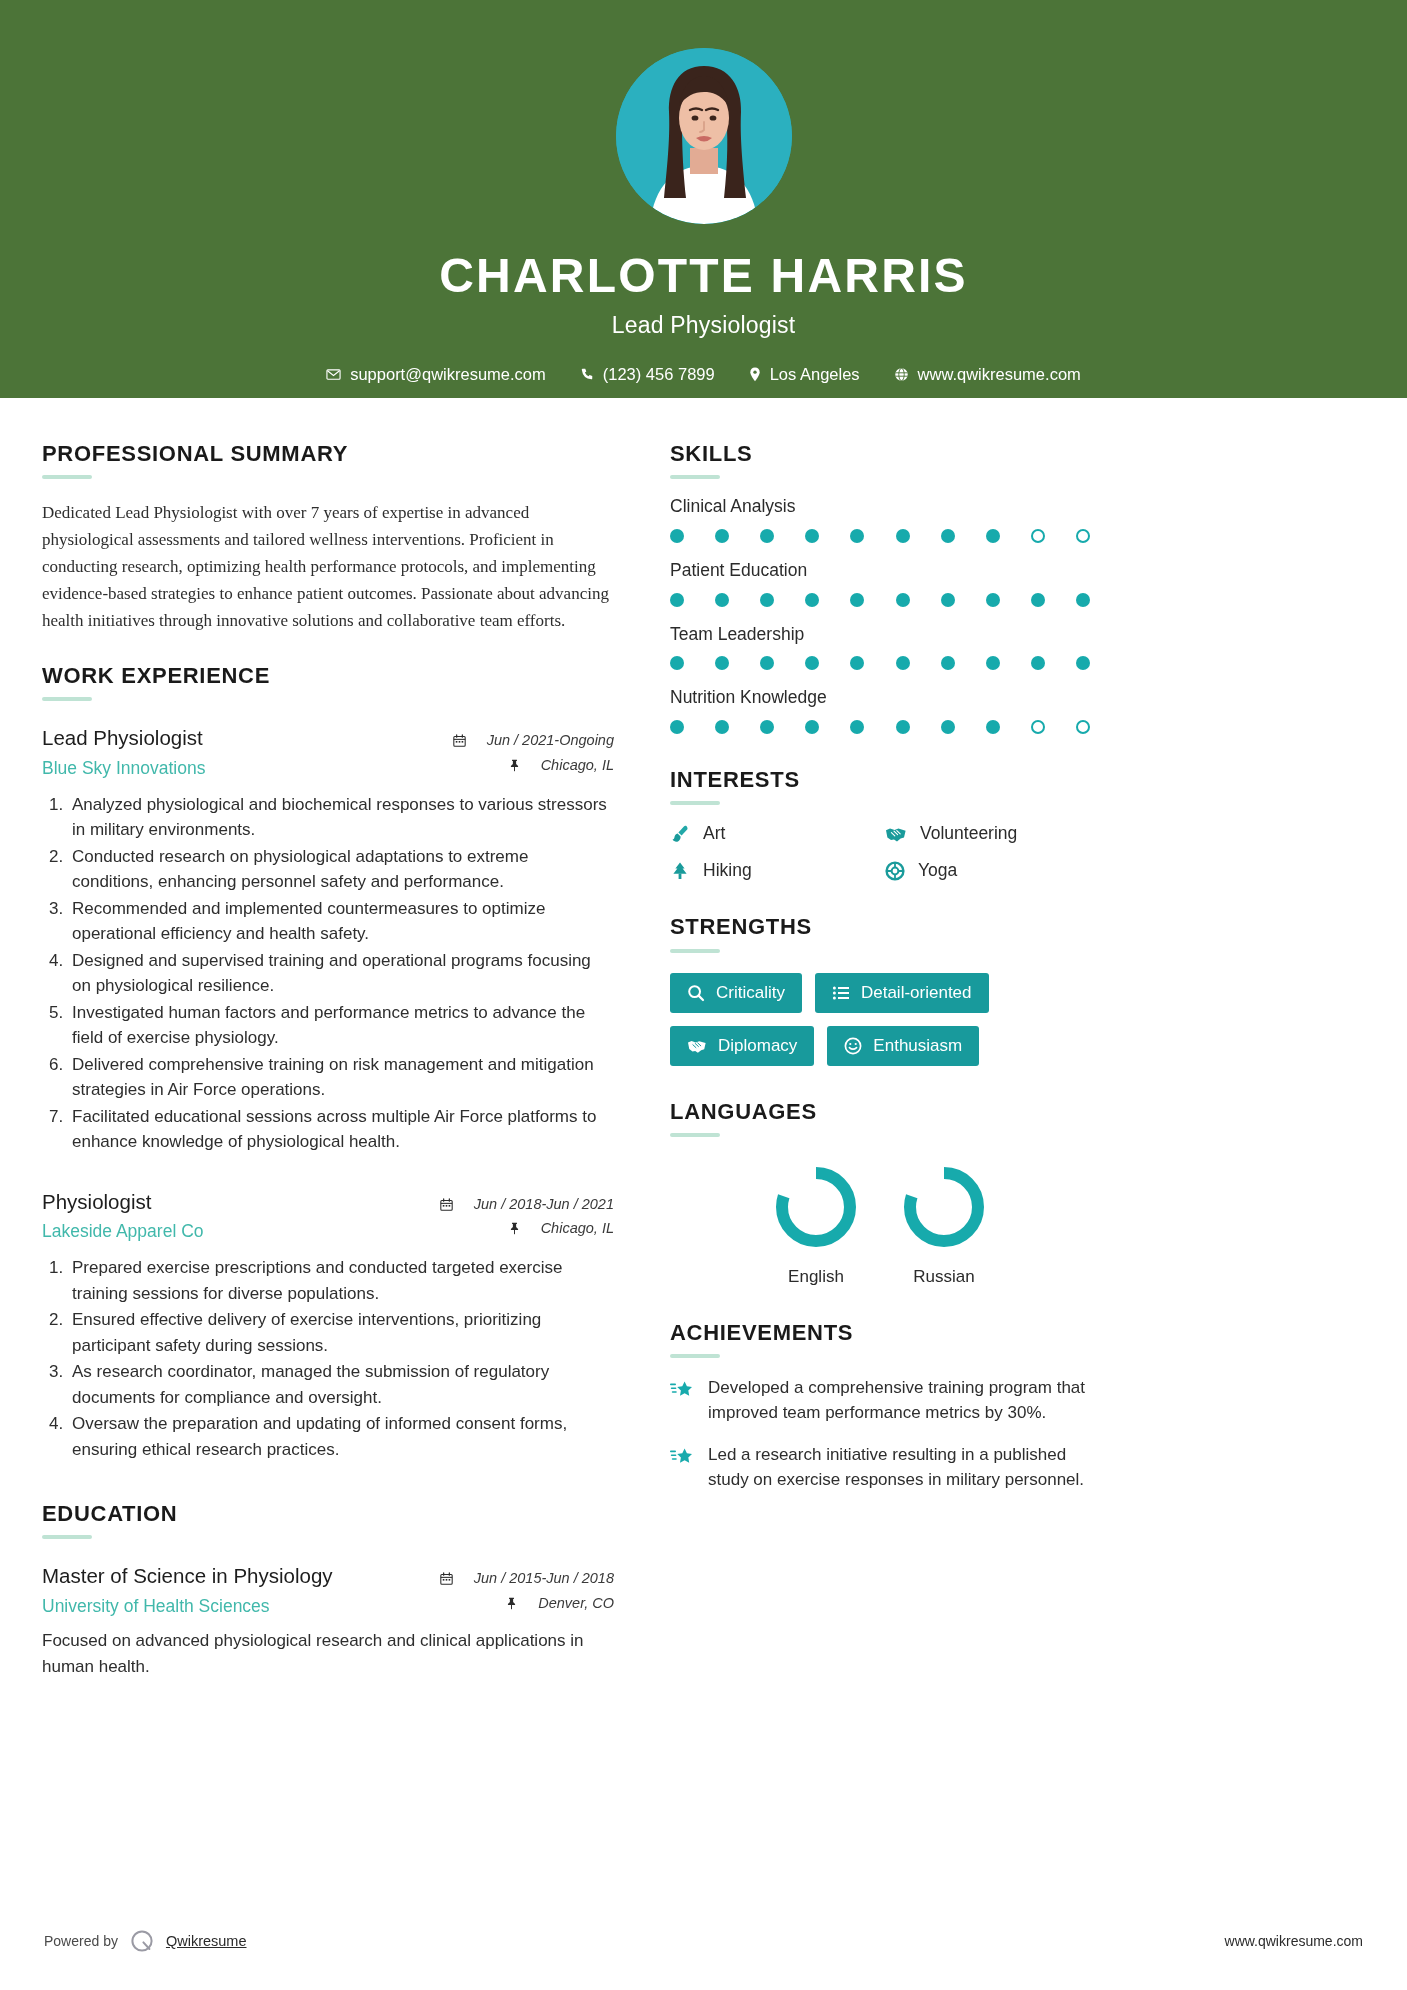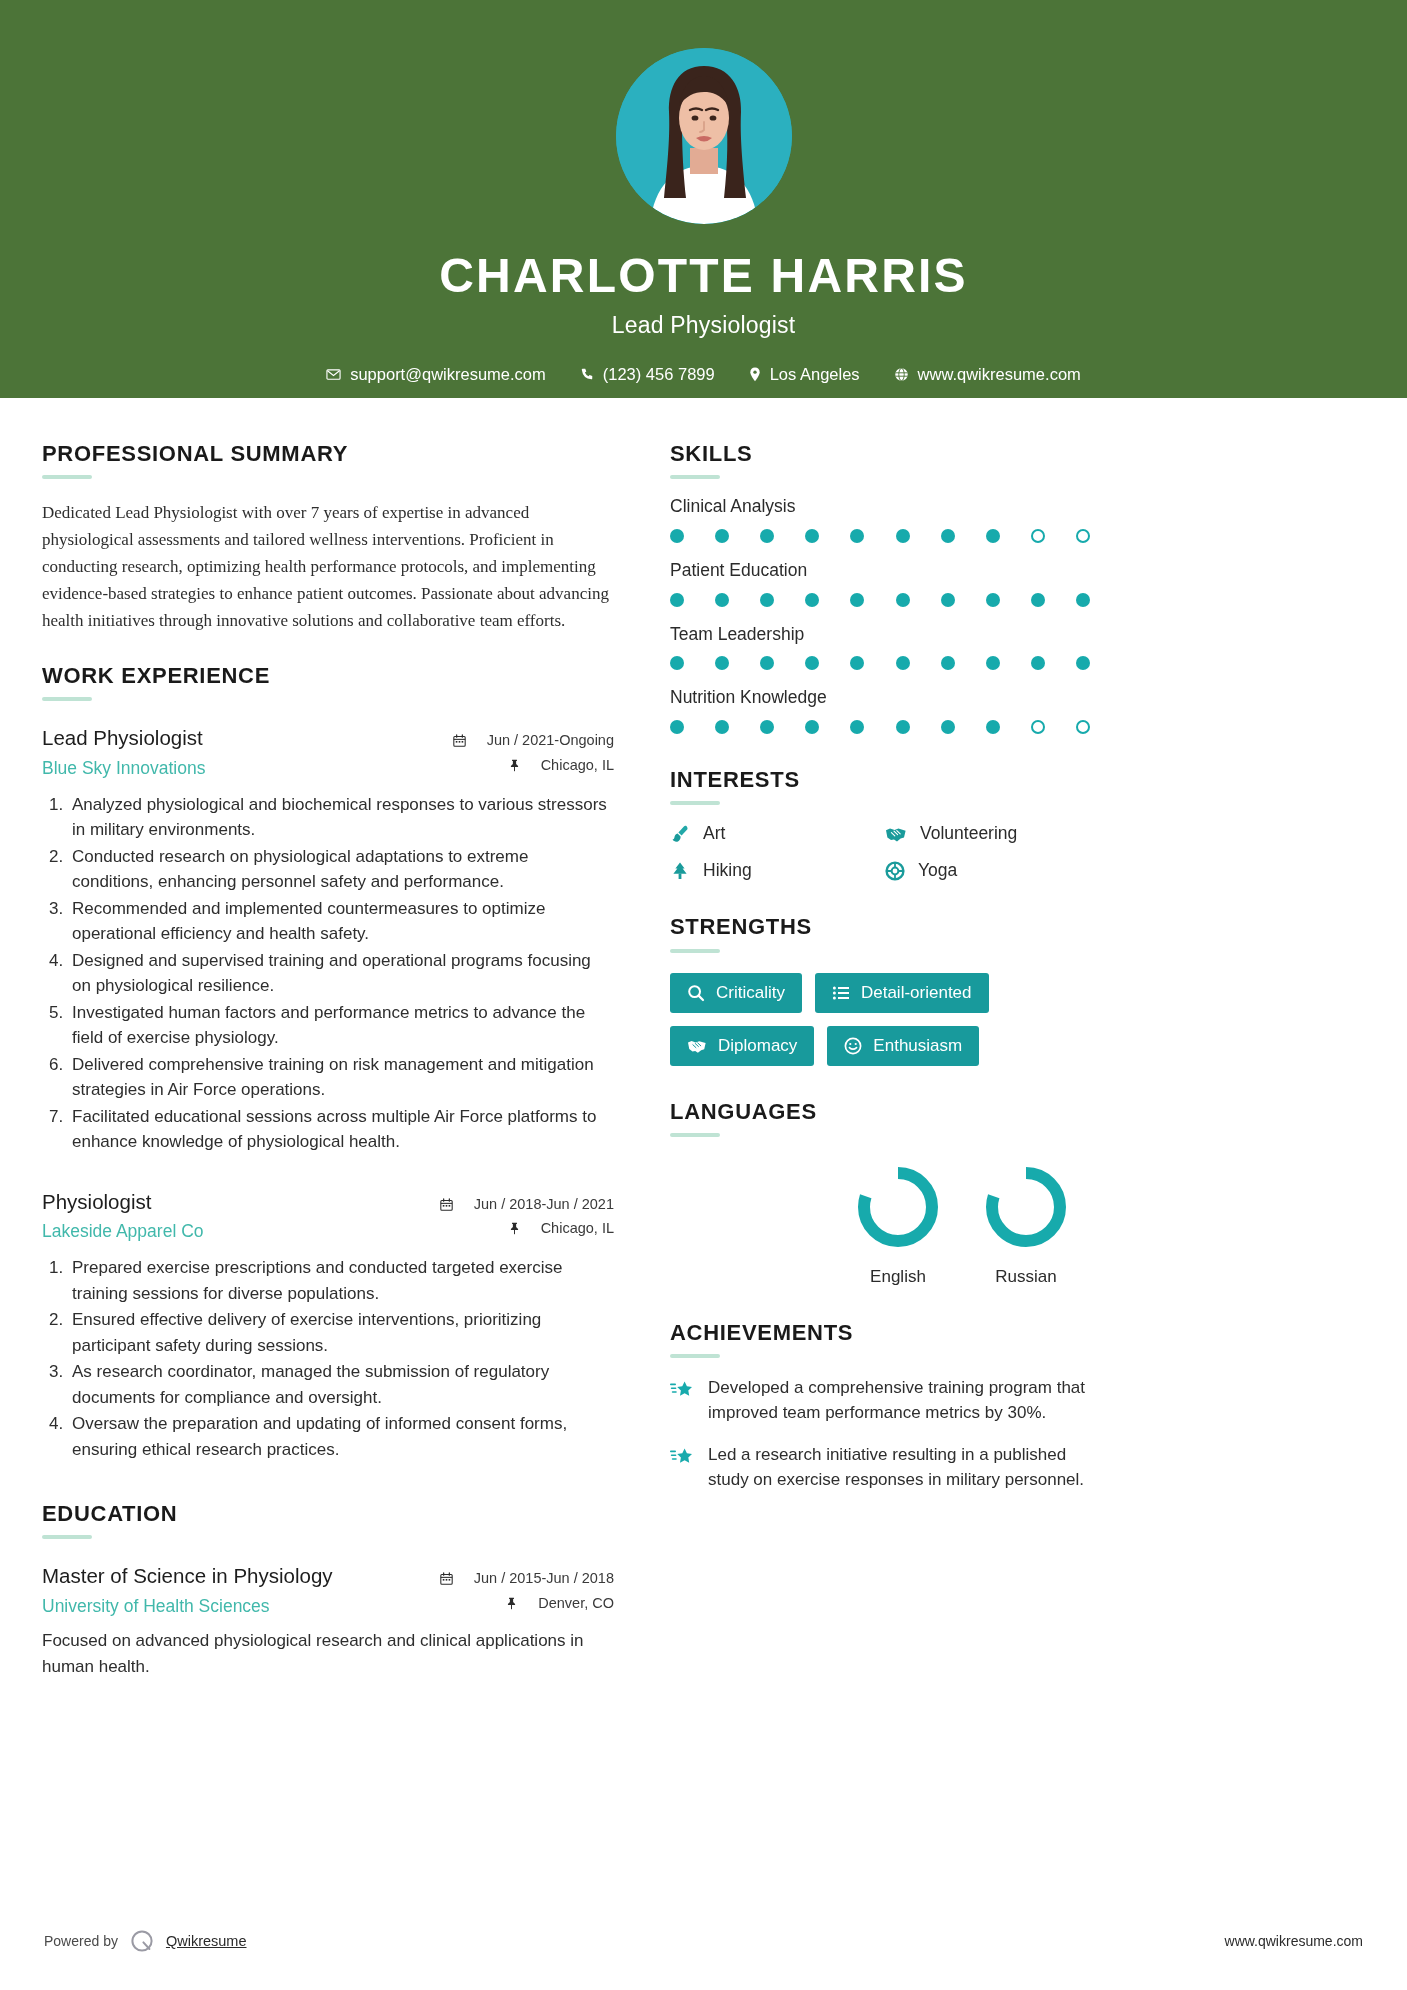--- a/index.html
+++ b/index.html
@@ -132,20 +132,21 @@
   }
   .meta-line {
     display: flex;
     align-items: center;
     justify-content: flex-end;
     gap: 21px;
     font-size: 14.5px;
     color: #3a3a3a;
     line-height: 1.7;
     white-space: nowrap;
+    font-style: italic;
   }
   .meta-line svg { display: block; }
   .job-list {
     margin-top: 12px;
     padding-left: 26px;
     font-size: 17px;
     line-height: 1.5;
     color: #2e2e2e;
   }
   .job-list li { margin-bottom: 1px; padding-left: 4px; }
@@ -218,21 +219,21 @@
     padding: 10px 17px;
     border-radius: 3px;
     white-space: nowrap;
   }
   .strength svg { display: block; flex: 0 0 auto; }
 
   
   .langs {
     margin-top: 24px;
     display: flex;
-    justify-content: flex-end;
+    justify-content: center;
   }
   .lang { text-align: center; width: 128px; }
   .lang-label {
     margin-top: 10px;
     font-size: 17px;
     color: #2b2b2b;
   }
 
   
   .achievements { margin-top: 18px; }

